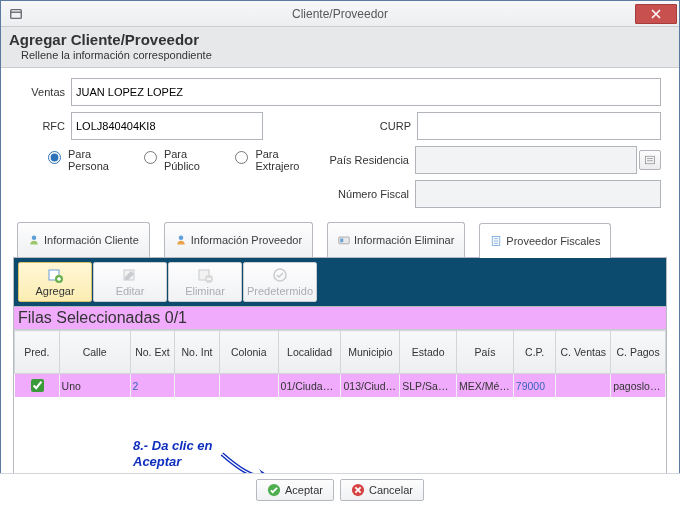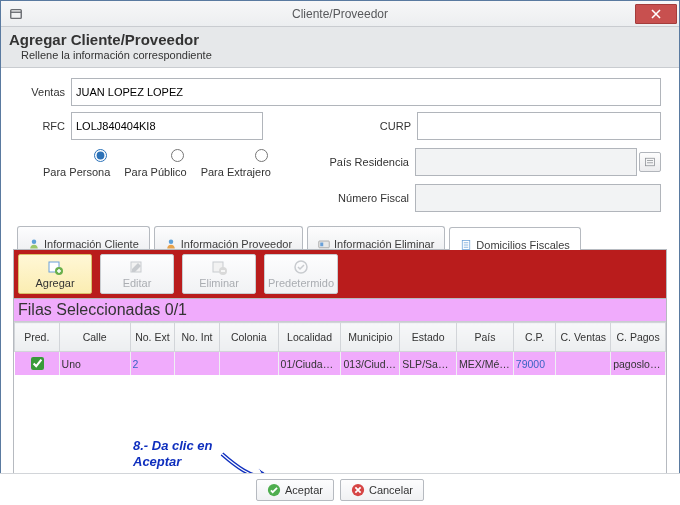--- a/index.html
+++ b/index.html
@@ -89,52 +89,52 @@
   .icon-btn {
     width: 22px; height: 20px;
     border: 1px solid #b1b5bb;
     background: linear-gradient(#fdfdfd,#ececee);
     margin-left: 2px;
     display:flex;align-items:center;justify-content:center;
     color:#8a8d92; cursor:pointer;
     border-radius:2px;
   }
   .radio-row { display:flex; align-items:center; gap: 14px; margin-left: 24px; }
-  .radio-row label { display:flex; align-items:flex-end; gap:4px; cursor:pointer;flex-direction:column; }
+  .radio-row label { display:flex; align-items:flex-start; gap:4px; cursor:pointer; }
   .radio-row input[type=radio]{ accent-color:#2c72b8; cursor:pointer;}
   .right-col { margin-left:auto; display:flex; align-items:center;}
 
   
   .tabs-wrap { padding: 2px 12px 0 12px; }
   .tabs {
     display:flex; align-items:flex-end;
     border-bottom:1px solid #b6bac0;
     padding-left:4px;
     gap:0;
   }
   .tab {
-    display:flex; align-items:flex-start; gap:4px;
-    height:22px; padding:11px 10px;
+    display:flex; align-items:center; gap:4px;
+    height:22px; padding:17px 10px;
     border:1px solid #b6bac0;
     border-bottom:none;
     border-top-left-radius:3px; border-top-right-radius:3px;
     background:linear-gradient(#fdfdfe,#f0f1f3);
-    margin-right:4px;
+    margin-right:14px;
     cursor:pointer;
     color:#3c3c3c;
   }
   .tab.active { background:#fff; position:relative; top:1px; height:23px;}
   .tab svg { width:12px; height:12px; }
 
   
   .toolbar {
     border:1px solid #b6bac0; border-top:none;
     padding:4px;
-    display:flex; gap:8px;
-    background:#b91c1c;
+    display:flex; gap:1px;
+    background:#0c4a6e;
   }
   .tbtn {
     width:74px; height:40px;
     border:1px solid #c9ccd0;
     border-radius:2px;
     background:linear-gradient(#fdfdfe,#f1f2f4);
     display:flex; flex-direction:column; align-items:center; justify-content:center;
     gap:2px; cursor:pointer;
     color:#333;
   }
@@ -152,21 +152,21 @@
   }
   .grid-status {
     background:#f0abfc; border-bottom:1px solid #c9ccd0;
     padding:2px 4px; font-size:16px;
   }
   table.grid { width:100%; border-collapse:collapse; table-layout:fixed;}
   table.grid th {
     background:linear-gradient(#f7f8f9,#eceef0);
     border:1px solid #d2d5d9;
     font-weight:normal; font-size:10.5px;
-    padding:8px 2px; height:18px;
+    padding:15px 2px; height:18px;
     overflow:hidden; white-space:nowrap; text-overflow:ellipsis;
   }
   table.grid td {
     border-right:1px solid #eef0f2;
     font-size:10.5px; padding:2px 2px; height:18px;
     overflow:hidden; white-space:nowrap; text-overflow:ellipsis;
   }
   tr.data-row { background:#f0abfc; }
   .grid-body { height: 148px; overflow:auto; background:#fff; border-top:none;}
   .col-pred{width:44px;text-align:center;}
@@ -309,21 +309,21 @@
           <rect x="1" y="4" width="14" height="9" rx="1" fill="#e8e8e8" stroke="#999"></rect>
           <rect x="3" y="6" width="4" height="5" fill="#6aa0d8"></rect>
         </svg>
       <span>Información Eliminar</span>
     </div>
     <div class="tab active">
       <svg viewBox="0 0 16 16">
           <rect x="3" y="2" width="10" height="12" fill="#fff" stroke="#6aa0d8"></rect>
           <path d="M5 5h6M5 8h6M5 11h6" stroke="#6aa0d8"></path>
         </svg>
-      <span>Domicilios Fiscales</span>
+      <span>Proveedor Fiscales</span>
     </div>
   </div>
 
   <div class="toolbar">
     <div class="tbtn active">
       <svg viewBox="0 0 16 16">
           <rect x="2" y="3" width="10" height="10" fill="#fff" stroke="#6aa0d8"></rect>
           <circle cx="12" cy="12" r="4" fill="#6ab04c"></circle>
           <path d="M12 10v4M10 12h4" stroke="#fff" stroke-width="1.5"></path>
         </svg>

